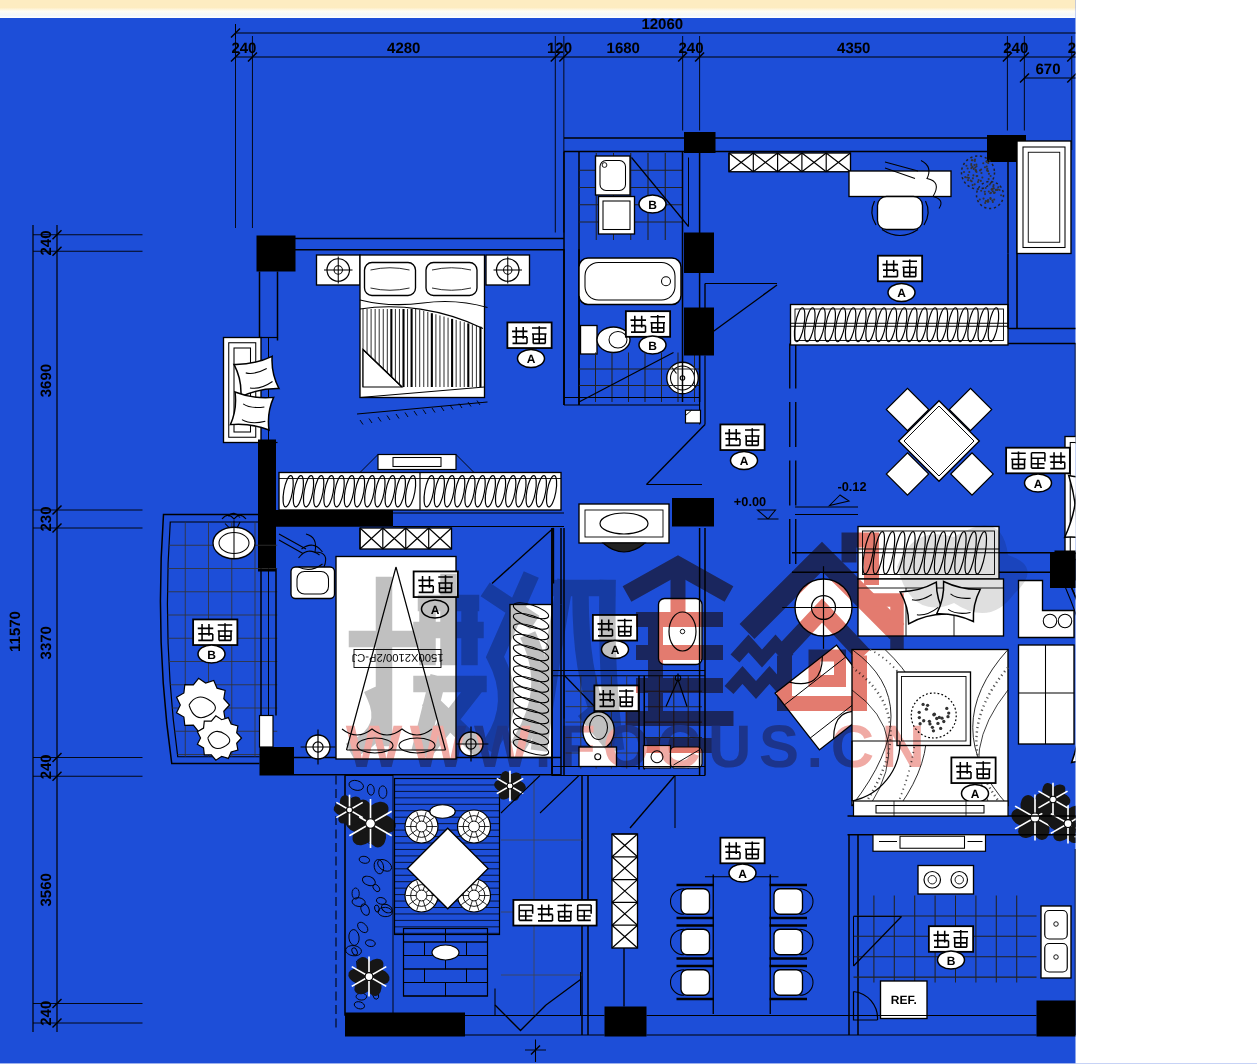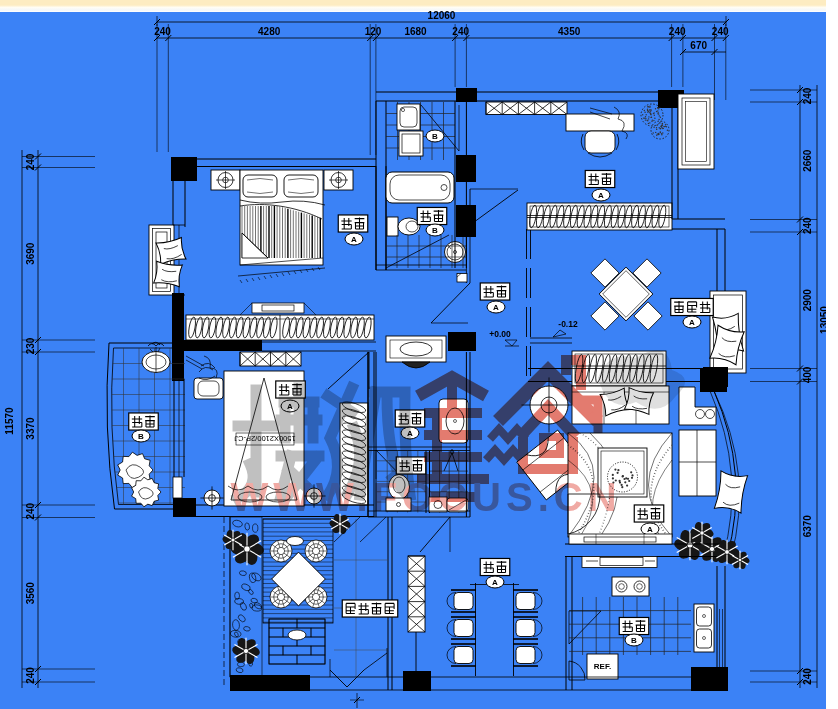--- a/index.html
+++ b/index.html
@@ -1,13 +1,13 @@
 <!DOCTYPE html>
 <html><head><meta charset="utf-8"><style>html,body{margin:0;padding:0;background:#fff;}*{box-sizing:border-box;}</style></head><body>
-<div style="position:relative;width:826px;height:709px;background:#3b82f6;overflow:hidden;font-family:'Liberation Sans',sans-serif;">
+<div style="position:relative;width:717px;height:709px;background:#1d4ed8;overflow:hidden;font-family:'Liberation Sans',sans-serif;">
     <div style="position:absolute;left:0;top:0;width:838px;height:12px;background:linear-gradient(#fdecc1 0%,#fdecc1 42%,#fffdf4 62%,#f3f7fa 85%,#fff 100%);"></div>
     <svg width="838" height="709" viewBox="0 0 838 709" style="position:absolute;left:0;top:0;">
       <line x1="157" y1="22" x2="726" y2="22" stroke="#000" stroke-width="0.8"></line>
       <line x1="154" y1="25" x2="160" y2="19" stroke="#000" stroke-width="1.0"></line>
       <line x1="723" y1="25" x2="729" y2="19" stroke="#000" stroke-width="1.0"></line>
       <line x1="157" y1="16" x2="157" y2="26" stroke="#000" stroke-width="0.7"></line>
       <line x1="726" y1="16" x2="726" y2="26" stroke="#000" stroke-width="0.7"></line>
       <text x="441.5" y="19" font-family="Liberation Sans, sans-serif" font-size="10" font-weight="bold" fill="#000" text-anchor="middle">12060</text>
       <line x1="157" y1="38" x2="726" y2="38" stroke="#000" stroke-width="0.8"></line>
       <line x1="154" y1="41" x2="160" y2="35" stroke="#000" stroke-width="1.0"></line>

